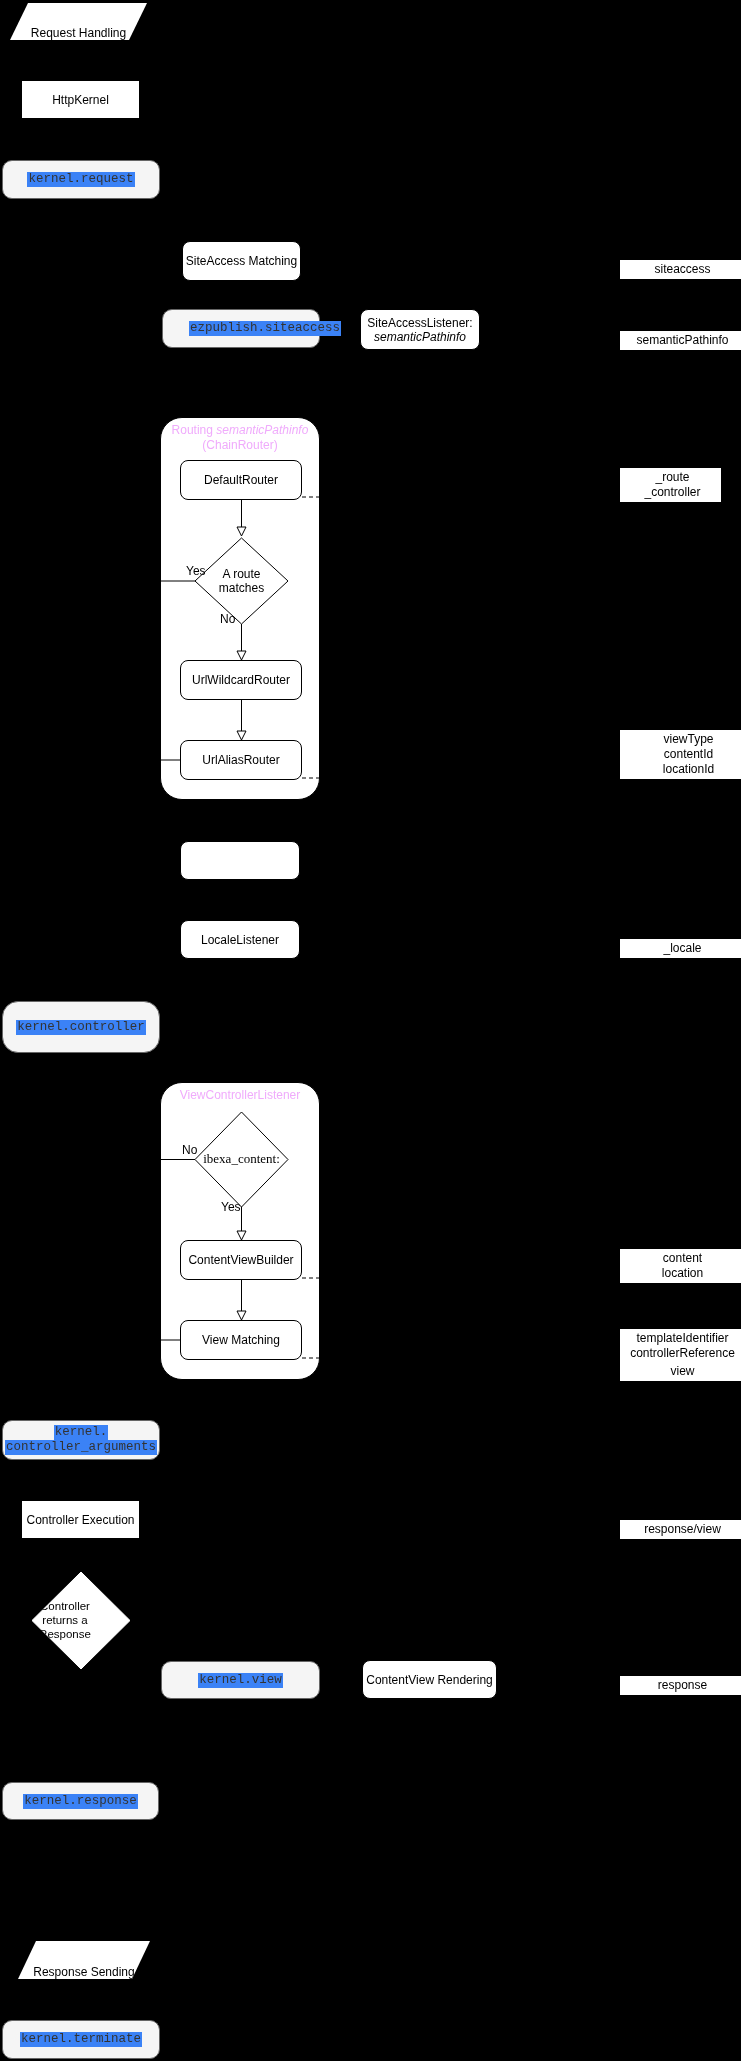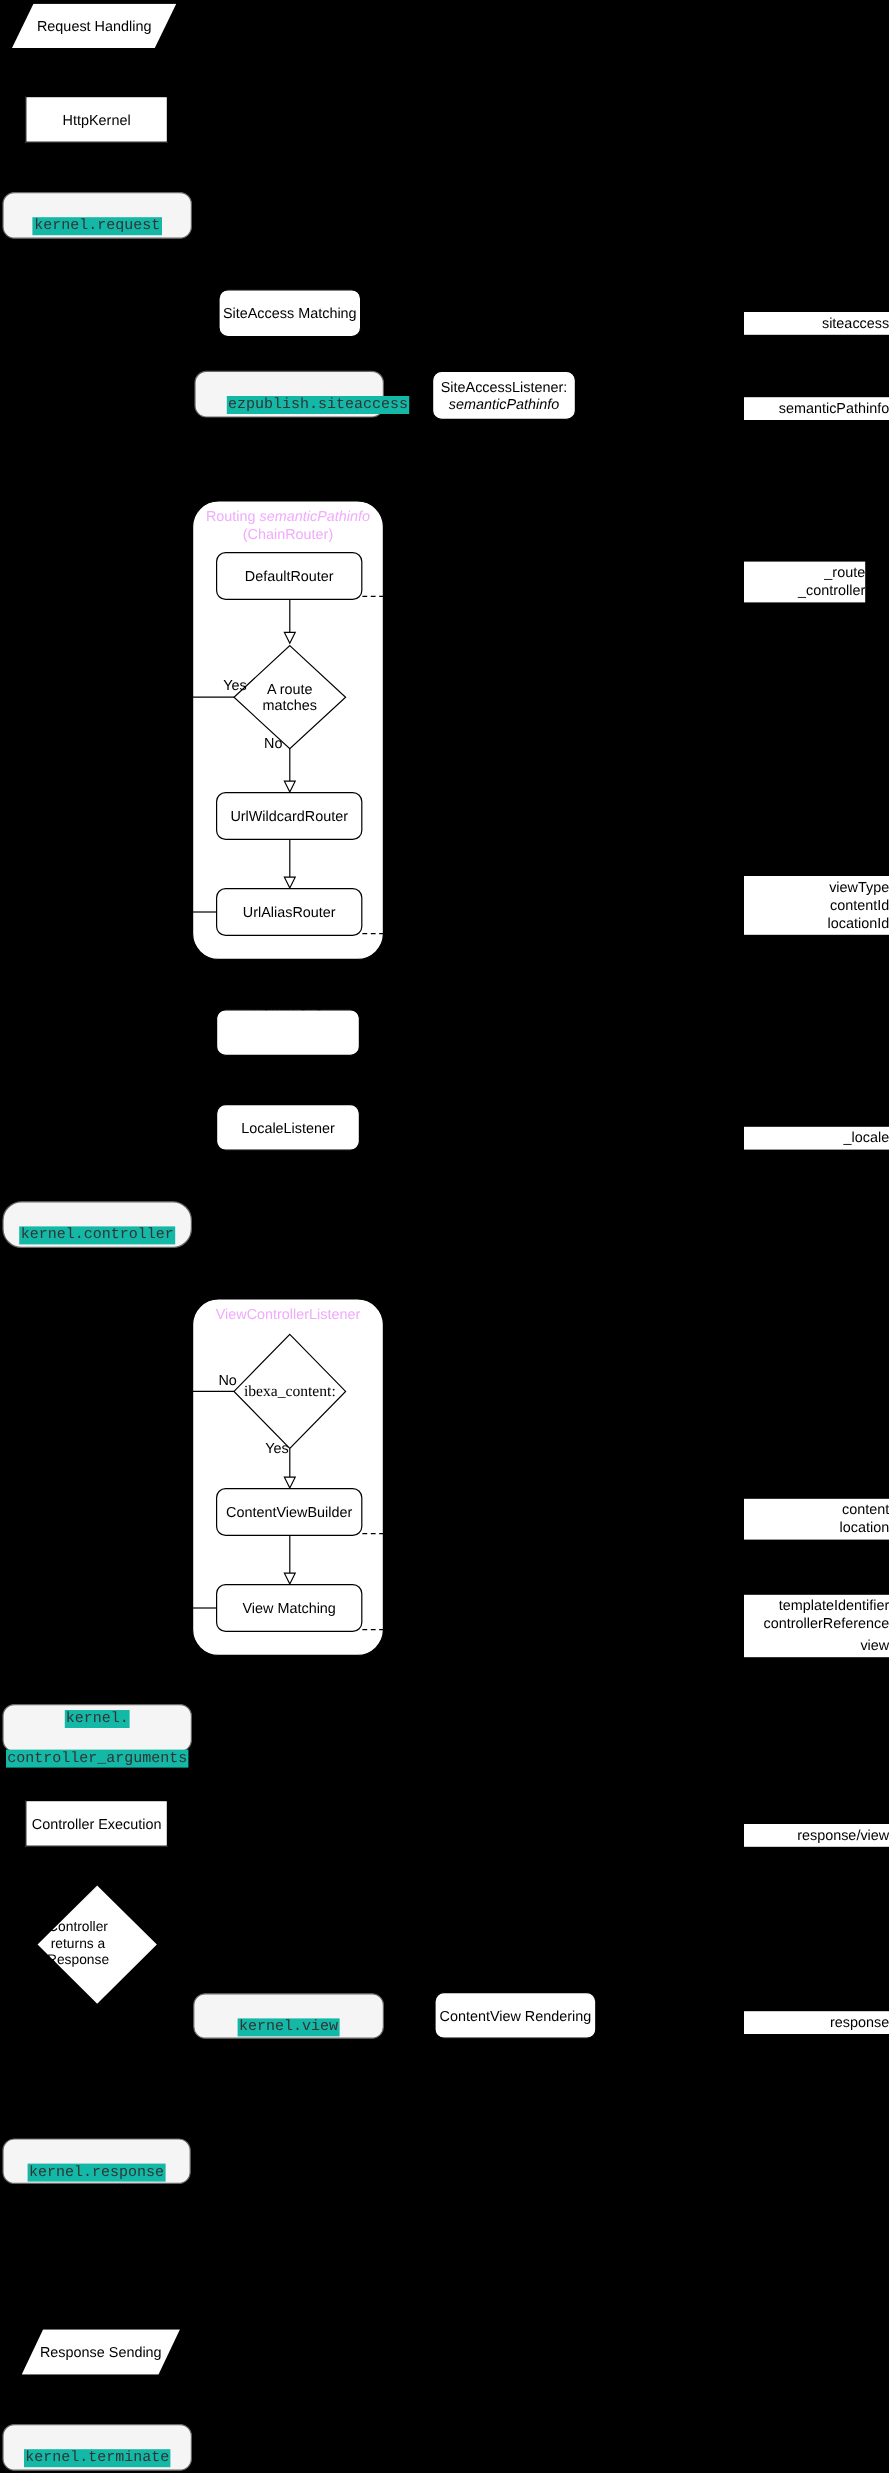--- a/index.html
+++ b/index.html
@@ -19,30 +19,30 @@
   }
   .container-title {
     position:absolute; text-align:center; font-size:12px; line-height:15px; color:#f0abfc;
   }
   .event {
     background:#f5f5f5; border:1px solid #666666; border-radius:10px;
     display:flex; align-items:center; justify-content:center; flex-direction:column;
     font-family:"Liberation Mono", monospace; font-size:12.5px; line-height:15px;
     color:#333333; text-align:center;
   }
-  .event span { background:#14b8a6; padding:0 1px;margin-top:18px; }
+  .event span { background:#3b82f6; padding:0 1px; }
   .parallelogram {
     background:#ffffff; color:#000;
-    display:flex; align-items:center; justify-content:center;
+    display:flex; align-items:flex-end; justify-content:center;
     font-size:12px; text-align:center;
     clip-path: polygon(18px 0, 100% 0, calc(100% - 18px) 100%, 0 100%);
   }
   .side-label {
     background:#ffffff; color:#000000; font-size:12px; line-height:15px;
-    padding:2px 0 2px 4px; text-align:right;
+    padding:2px 0 2px 4px; text-align:center;
   }
   .diamond-text {
     position:absolute; text-align:center; color:#000; font-size:12px; line-height:14px;
   }
   .branch-label { position:absolute; color:#000; font-size:12px; }
   svg.overlay { position:absolute; left:0; top:0; pointer-events:none; }
   .italic { font-style:italic; }
   .serif { font-family:"Liberation Serif", serif; font-size:13px; }
 </style>
 </head>
@@ -154,21 +154,21 @@
   </div>
 
   <div class="abs node rounded" style="left:180px; top:920px; width:120px; height:39px;">
     <span>LocaleListener</span>
   </div>
 
   <div class="abs side-label" style="left:620px; top:939px; width:121px;">
     <span>_locale</span>
   </div>
 
-  <div class="abs event" style="left:2px; top:1001px; width:158px; height:39px;border-radius:16px;">
+  <div class="abs event" style="left:2px; top:1001px; width:158px; height:52px;border-radius:16px;">
     <span>kernel.controller</span>
   </div>
 
   <div class="container-title" style="left:160px; top:1088px; width:160px;">
     <span>ViewControllerListener</span>
   </div>
 
   <div class="diamond-text serif" style="left:180px; top:1152px; width:123px;">
     <span>ibexa_content:</span>
   </div>

